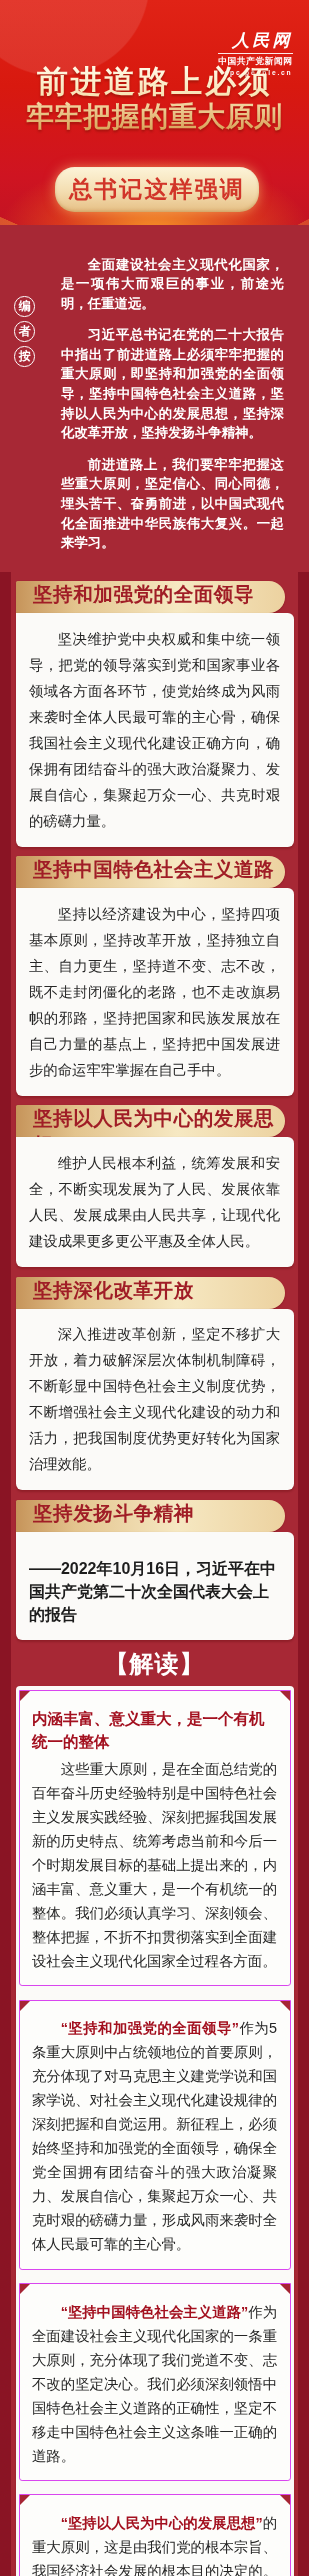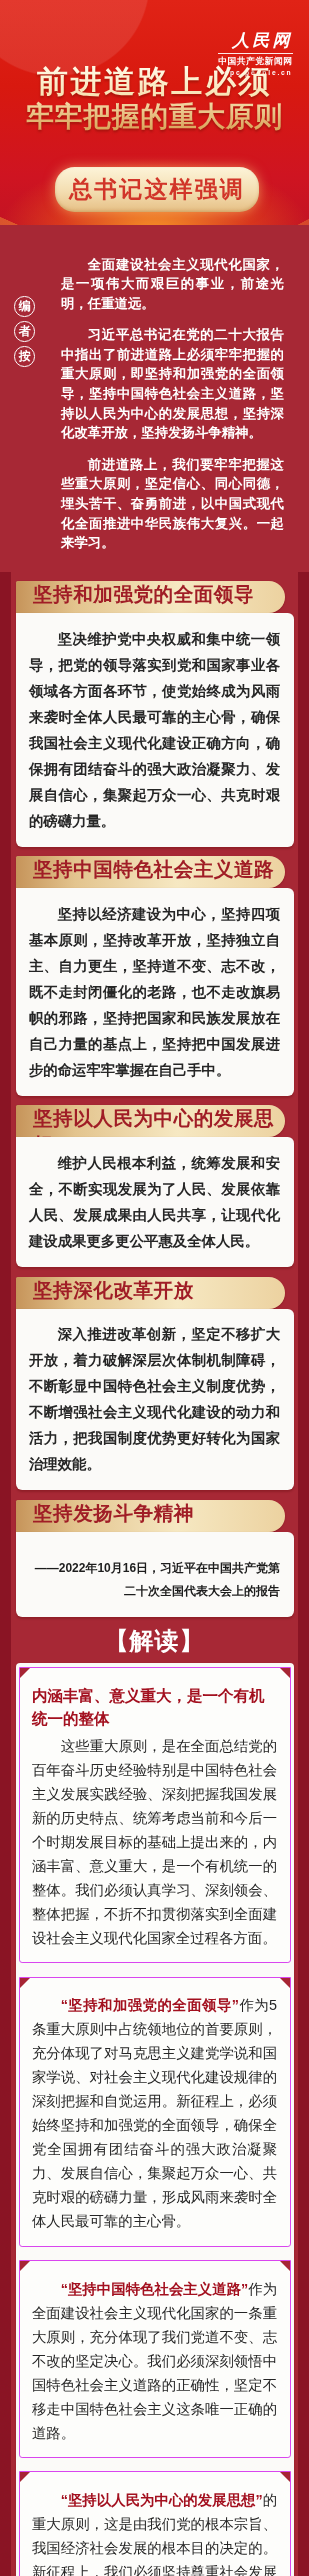--- a/index.html
+++ b/index.html
@@ -49,23 +49,23 @@
   .mid::before{left:0;} .mid::after{right:0;}
 
   .gold-band{position:relative;z-index:1;margin-left:15.5px;width:252px;height:32px;
     padding-left:17.5px;display:flex;align-items:flex-start;
     background:linear-gradient(90deg,#c6945a 0%,#e3c48e 22%,#f6e8c2 60%,#ecd2a0 100%);
     border-radius:1.5px 16px 16px 0;box-shadow:0 1px 1.5px rgba(90,10,10,.35);}
   .gold-band span{font-size:19.6px;font-weight:900;color:#a01d26;letter-spacing:0.5px;}
   .white-card{position:relative;z-index:1;margin-left:15.5px;width:278px;box-sizing:border-box;
     background:#fbfaf8;border-radius:0 6.2px 6.2px 6.2px;padding:12.4px 13.4px 13.4px;
     box-shadow:0 1.5px 2.1px rgba(90,10,10,.3);margin-bottom:9.3px;}
-  .white-card p{margin:0;font-size:14.4px;line-height:26px;color:#262626;text-align:justify;text-indent:2em;font-weight:bold;}
-  .quote-src{margin-top:13.4px;font-size:12px;line-height:23px;font-weight:700;color:#1d1d1d;
-    text-align:right;}
+  .white-card p{margin:0;font-size:14.4px;line-height:26px;color:#262626;text-align:justify;text-indent:2em;}
+  .quote-src{margin-top:13.4px;font-size:16px;line-height:23px;font-weight:700;color:#1d1d1d;
+    }
 
   
   .jiedu{position:relative;z-index:1;text-align:center;color:#fff;font-size:24px;font-weight:900;
     letter-spacing:1px;margin:10.3px 0 9.3px;line-height:27px;}
 
   .panel{position:relative;z-index:1;margin-left:15.5px;width:278px;box-sizing:border-box;
     background:#fbfaf8;border-radius:4.1px 4.1px 7.2px 7.2px;padding:4.1px 0 12.4px;
     box-shadow:0 1.5px 2.1px rgba(90,10,10,.3);}
   .interp-card{position:relative;margin:0 auto 13.4px;width:272px;box-sizing:border-box;
     border:1px solid #d946ef;background:#fdfdfb;padding:15.5px 12.4px 12.4px;border-radius:0 0 3.1px 3.1px;}

